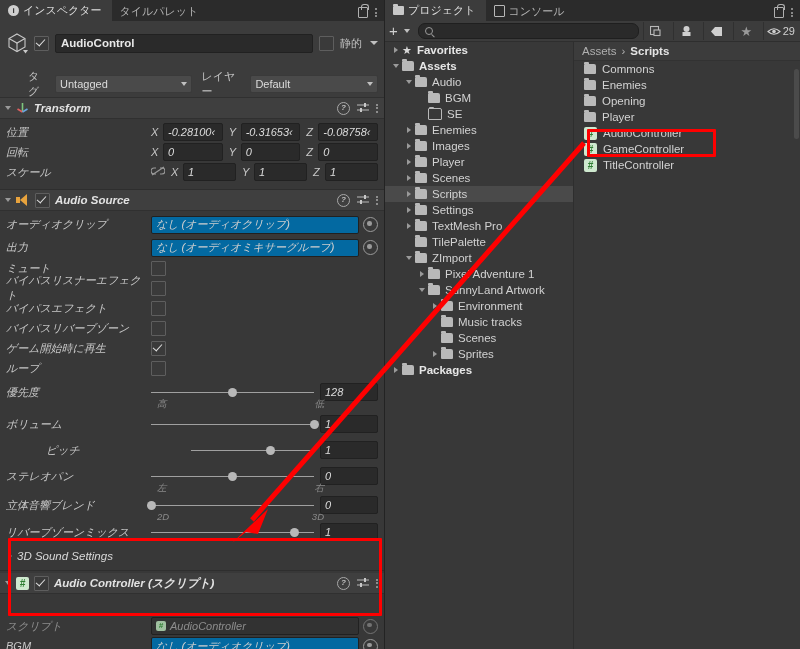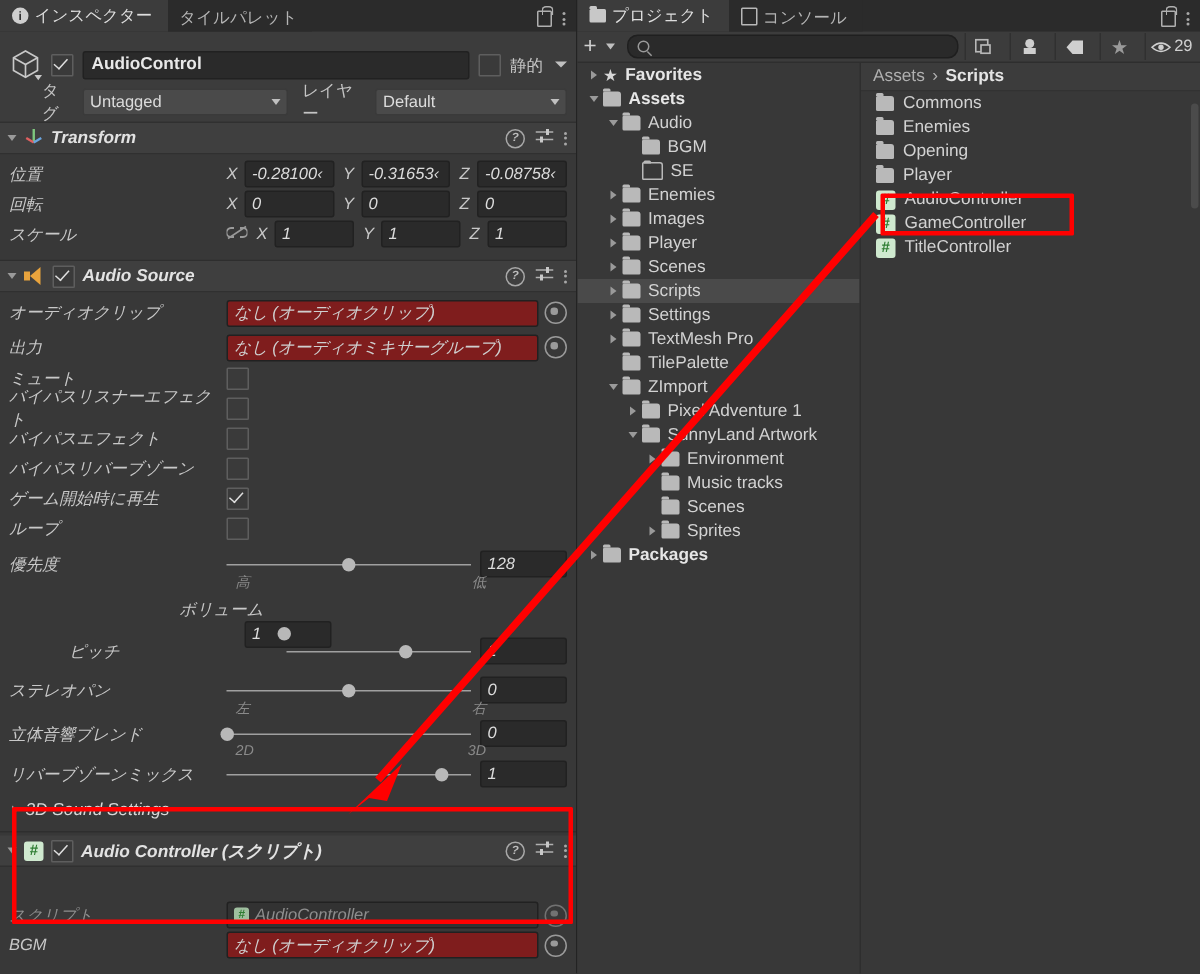--- a/index.html
+++ b/index.html
@@ -30,21 +30,21 @@
   .go-header{background:#3c3c3c;padding:6px 6px 5px 6px;border-bottom:1px solid #303030;}
   .go-row1{display:flex;align-items:center;gap:6px;height:32px;}
   .cube{width:22px;height:22px;position:relative;}
   .cb{width:13px;height:13px;background:#3a3a3a;border:1px solid #5e5e5e;border-radius:1px;
       position:relative;flex:0 0 auto;}
   .cb.on:after{content:"";position:absolute;left:3px;top:0px;width:4px;height:8px;
       border:solid #e0e0e0;border-width:0 1.6px 1.6px 0;transform:rotate(42deg);}
   .namefield{flex:1;height:17px;background:#2a2a2a;border:1px solid #212121;border-radius:2px;
       display:flex;align-items:center;padding:0 5px;font-weight:bold;font-size:11.5px;color:#e8e8e8;}
   .statlbl{font-size:11px;color:#c4c4c4;}
-  .go-row2{display:flex;align-items:center;gap:5px;height:17px;margin-top:0;padding-left:22px;}
+  .go-row2{display:flex;align-items:center;gap:5px;height:17px;margin-top:16px;padding-left:22px;}
   .lbl-sm{font-size:11px;color:#c4c4c4;}
   .drop{height:16px;background:#4a4a4a;border:1px solid #3a3a3a;border-radius:2px;
       display:flex;align-items:center;padding:0 4px;font-size:11px;color:#dcdcdc;position:relative;}
   .drop .dtri{margin-left:auto;width:0;height:0;border-left:3.5px solid transparent;
       border-right:3.5px solid transparent;border-top:4px solid #c0c0c0;}
 
   .comp{border-bottom:1px solid #2e2e2e;font-style:italic;}
   .comp-hdr{height:20px;background:#3f3f3f;display:flex;align-items:center;gap:5px;
       padding:0 6px 0 5px;border-bottom:1px solid #303030;}
   .comp-title{font-weight:bold;font-size:11.5px;color:#e2e2e2;}
@@ -54,21 +54,21 @@
 
   .comp-body{padding:4px 6px 6px 6px;background:#383838;}
   .prow{display:flex;align-items:center;height:18px;margin-bottom:2px;}
   .pname{width:145px;font-size:11px;color:#c8c8c8;flex:0 0 auto;}
   .pname.dim{color:#8d8d8d;}
   .xyz{display:flex;align-items:center;gap:0;flex:1;}
   .axis{font-size:11px;color:#c8c8c8;width:12px;text-align:left;flex:0 0 auto;}
   .numf{height:16px;background:#2a2a2a;border:1px solid #212121;border-radius:2px;
       display:flex;align-items:center;padding:0 4px;font-size:11px;color:#dcdcdc;
       overflow:hidden;white-space:nowrap;flex:1;min-width:0;margin-right:6px;}
-  .objf{height:16px;background:#7f1d1d;border:1px solid #212121;border-radius:2px;
+  .objf{height:16px;background:#0369a1;border:1px solid #212121;border-radius:2px;
       display:flex;align-items:center;padding:0 4px;font-size:11px;color:#cfcfcf;flex:1;}
   .objf.dim{background:#323232;color:#8d8d8d;}
   .dotsel{width:13px;height:13px;border-radius:50%;border:1.3px solid #9a9a9a;
       margin-left:4px;position:relative;flex:0 0 auto;}
   .dotsel:after{content:"";position:absolute;left:3.2px;top:3.2px;width:4.4px;height:4.4px;
       border-radius:50%;background:#9a9a9a;}
   .sldrow{display:flex;align-items:center;height:18px;}
   .sld{flex:1;height:16px;position:relative;margin-right:6px;}
   .sld .track{position:absolute;left:0;right:0;top:7.5px;height:1.5px;background:#a0a0a0;}
   .sld .knob{position:absolute;top:3.5px;width:9px;height:9px;border-radius:50%;
@@ -354,21 +354,21 @@
             </span>
             <span class="sval">
                 <span>128</span>
               </span>
           </div>
           <div class="endlbls">
             <span>高</span>
             <span>低</span>
           </div>
 
-          <div class="sldrow" style="margin-top:4px;flex-direction:column;">
+          <div class="sldrow" style="margin-top:4px;">
             <span class="pname">ボリューム</span>
             <span class="sld">
               <span class="track"></span>
                 <span class="knob" style="left:100%;"></span>
             </span>
             <span class="sval">
                 <span>1</span>
               </span>
           </div>
 

